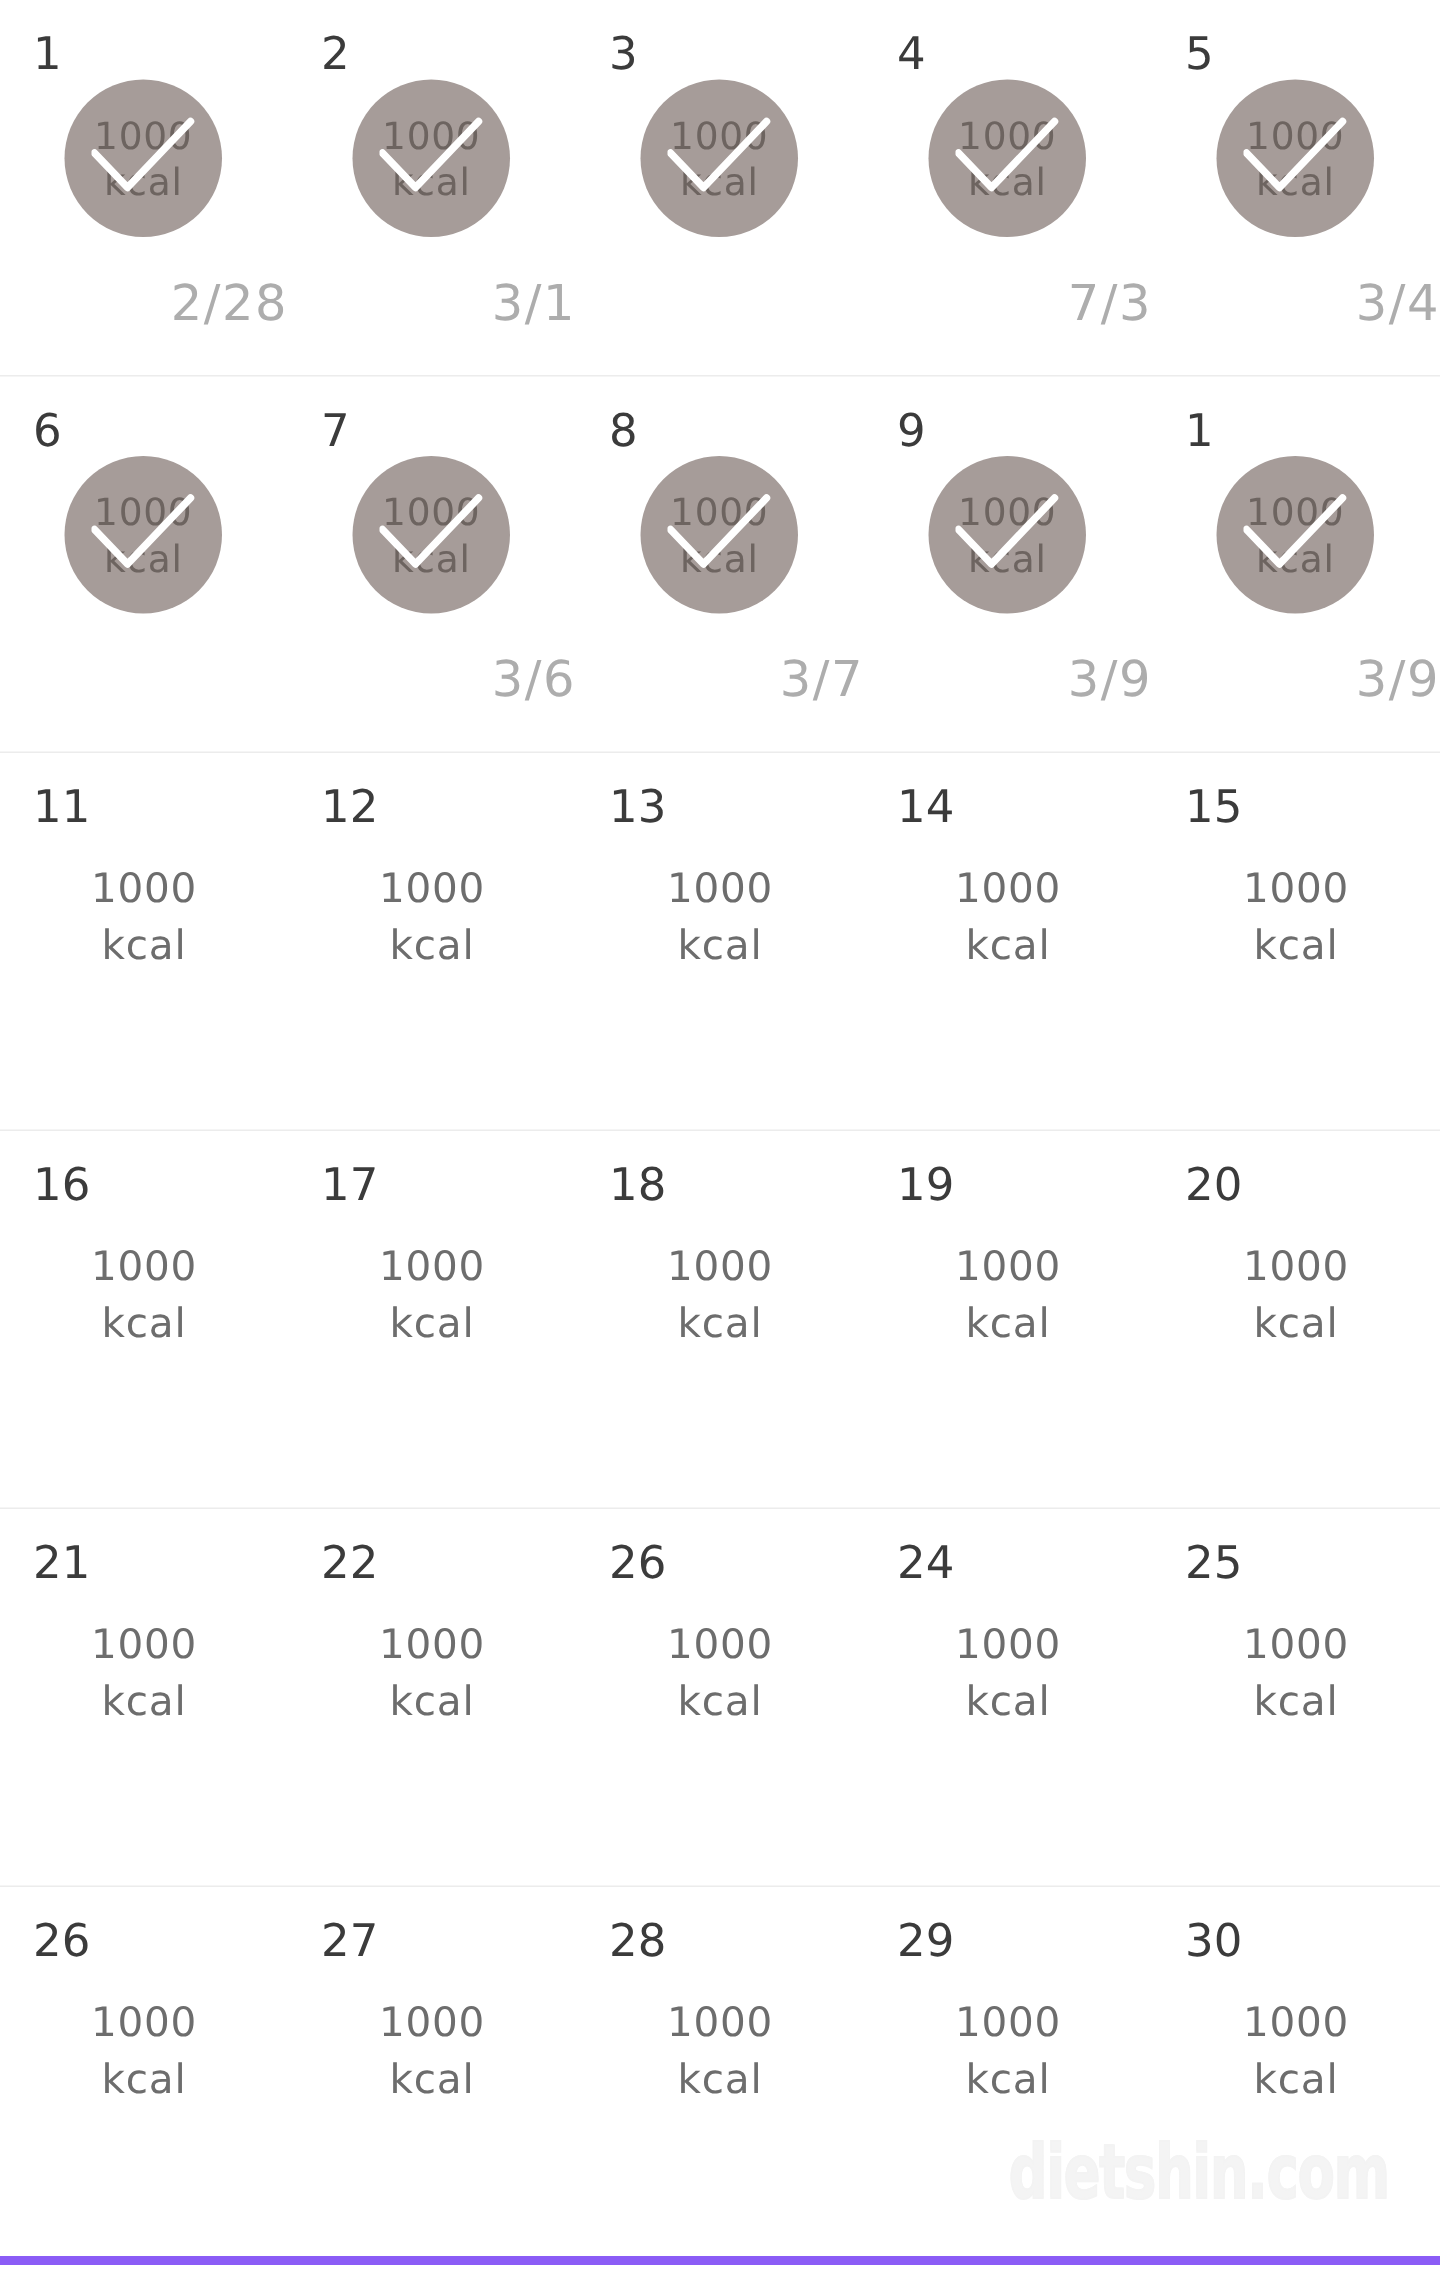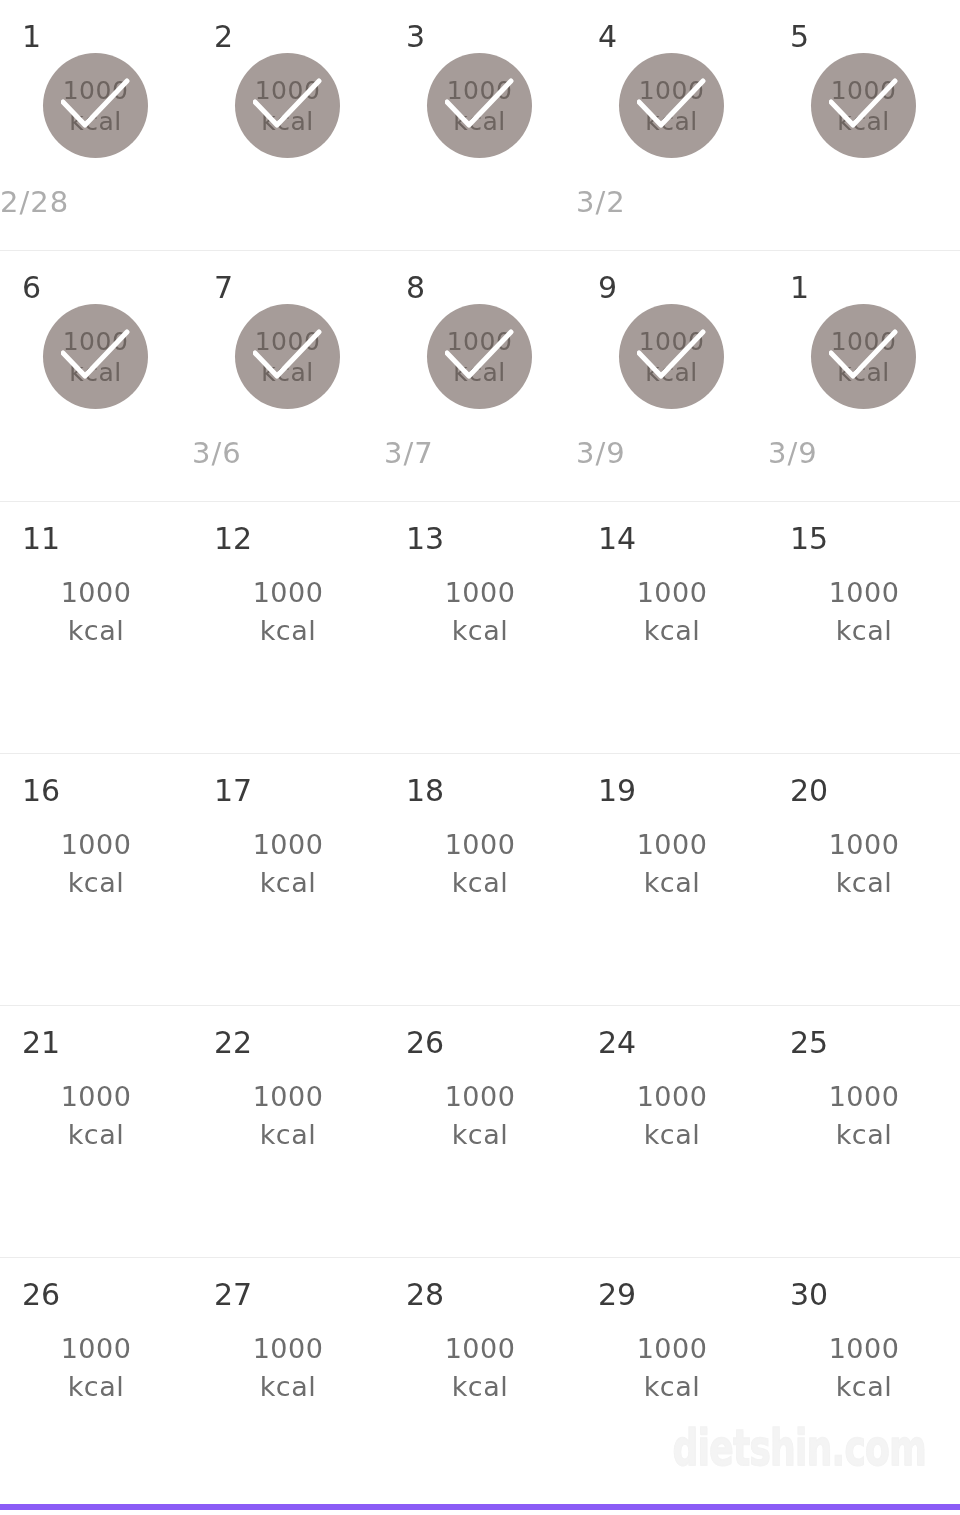--- a/index.html
+++ b/index.html
@@ -86,22 +86,22 @@
     width: 70px;
     height: 58px;
     pointer-events: none;
   }
 
   .date-label {
     position: absolute;
     left: 0;
     top: 186px;
     width: 192px;
-    text-align: left;
-    font-size: 29px;
+    text-align: right;
+    font-size: 33px;
     line-height: 32px;
     color: #adadad;
     letter-spacing: 1px;
   }
 
   
   .kcal-plain {
     position: absolute;
     left: 0;
     top: 72px;
@@ -158,20 +158,21 @@
           <div class="day-number">2</div>
           <div class="badge">
             <div class="kcal-stack">
               <span>1000</span>
               <span>kcal</span>
             </div>
             <svg class="check" viewBox="0 0 70 58">
               <path d="M2 25 L24 48 L66 4" fill="none" stroke="#ffffff" stroke-width="5" stroke-linecap="round" stroke-linejoin="round"></path>
             </svg>
           </div>
+          <div class="date-label">3/1</div>
         </div>
         <div class="cell">
           <div class="day-number">3</div>
           <div class="badge">
             <div class="kcal-stack">
               <span>1000</span>
               <span>kcal</span>
             </div>
             <svg class="check" viewBox="0 0 70 58">
               <path d="M2 25 L24 48 L66 4" fill="none" stroke="#ffffff" stroke-width="5" stroke-linecap="round" stroke-linejoin="round"></path>
@@ -182,33 +183,34 @@
           <div class="day-number">4</div>
           <div class="badge">
             <div class="kcal-stack">
               <span>1000</span>
               <span>kcal</span>
             </div>
             <svg class="check" viewBox="0 0 70 58">
               <path d="M2 25 L24 48 L66 4" fill="none" stroke="#ffffff" stroke-width="5" stroke-linecap="round" stroke-linejoin="round"></path>
             </svg>
           </div>
-          <div class="date-label">3/2</div>
+          <div class="date-label">7/3</div>
         </div>
         <div class="cell">
           <div class="day-number">5</div>
           <div class="badge">
             <div class="kcal-stack">
               <span>1000</span>
               <span>kcal</span>
             </div>
             <svg class="check" viewBox="0 0 70 58">
               <path d="M2 25 L24 48 L66 4" fill="none" stroke="#ffffff" stroke-width="5" stroke-linecap="round" stroke-linejoin="round"></path>
             </svg>
           </div>
+          <div class="date-label">3/4</div>
         </div>
       </div>
       <div class="row with-badge">
         <div class="cell">
           <div class="day-number">6</div>
           <div class="badge">
             <div class="kcal-stack">
               <span>1000</span>
               <span>kcal</span>
             </div>

